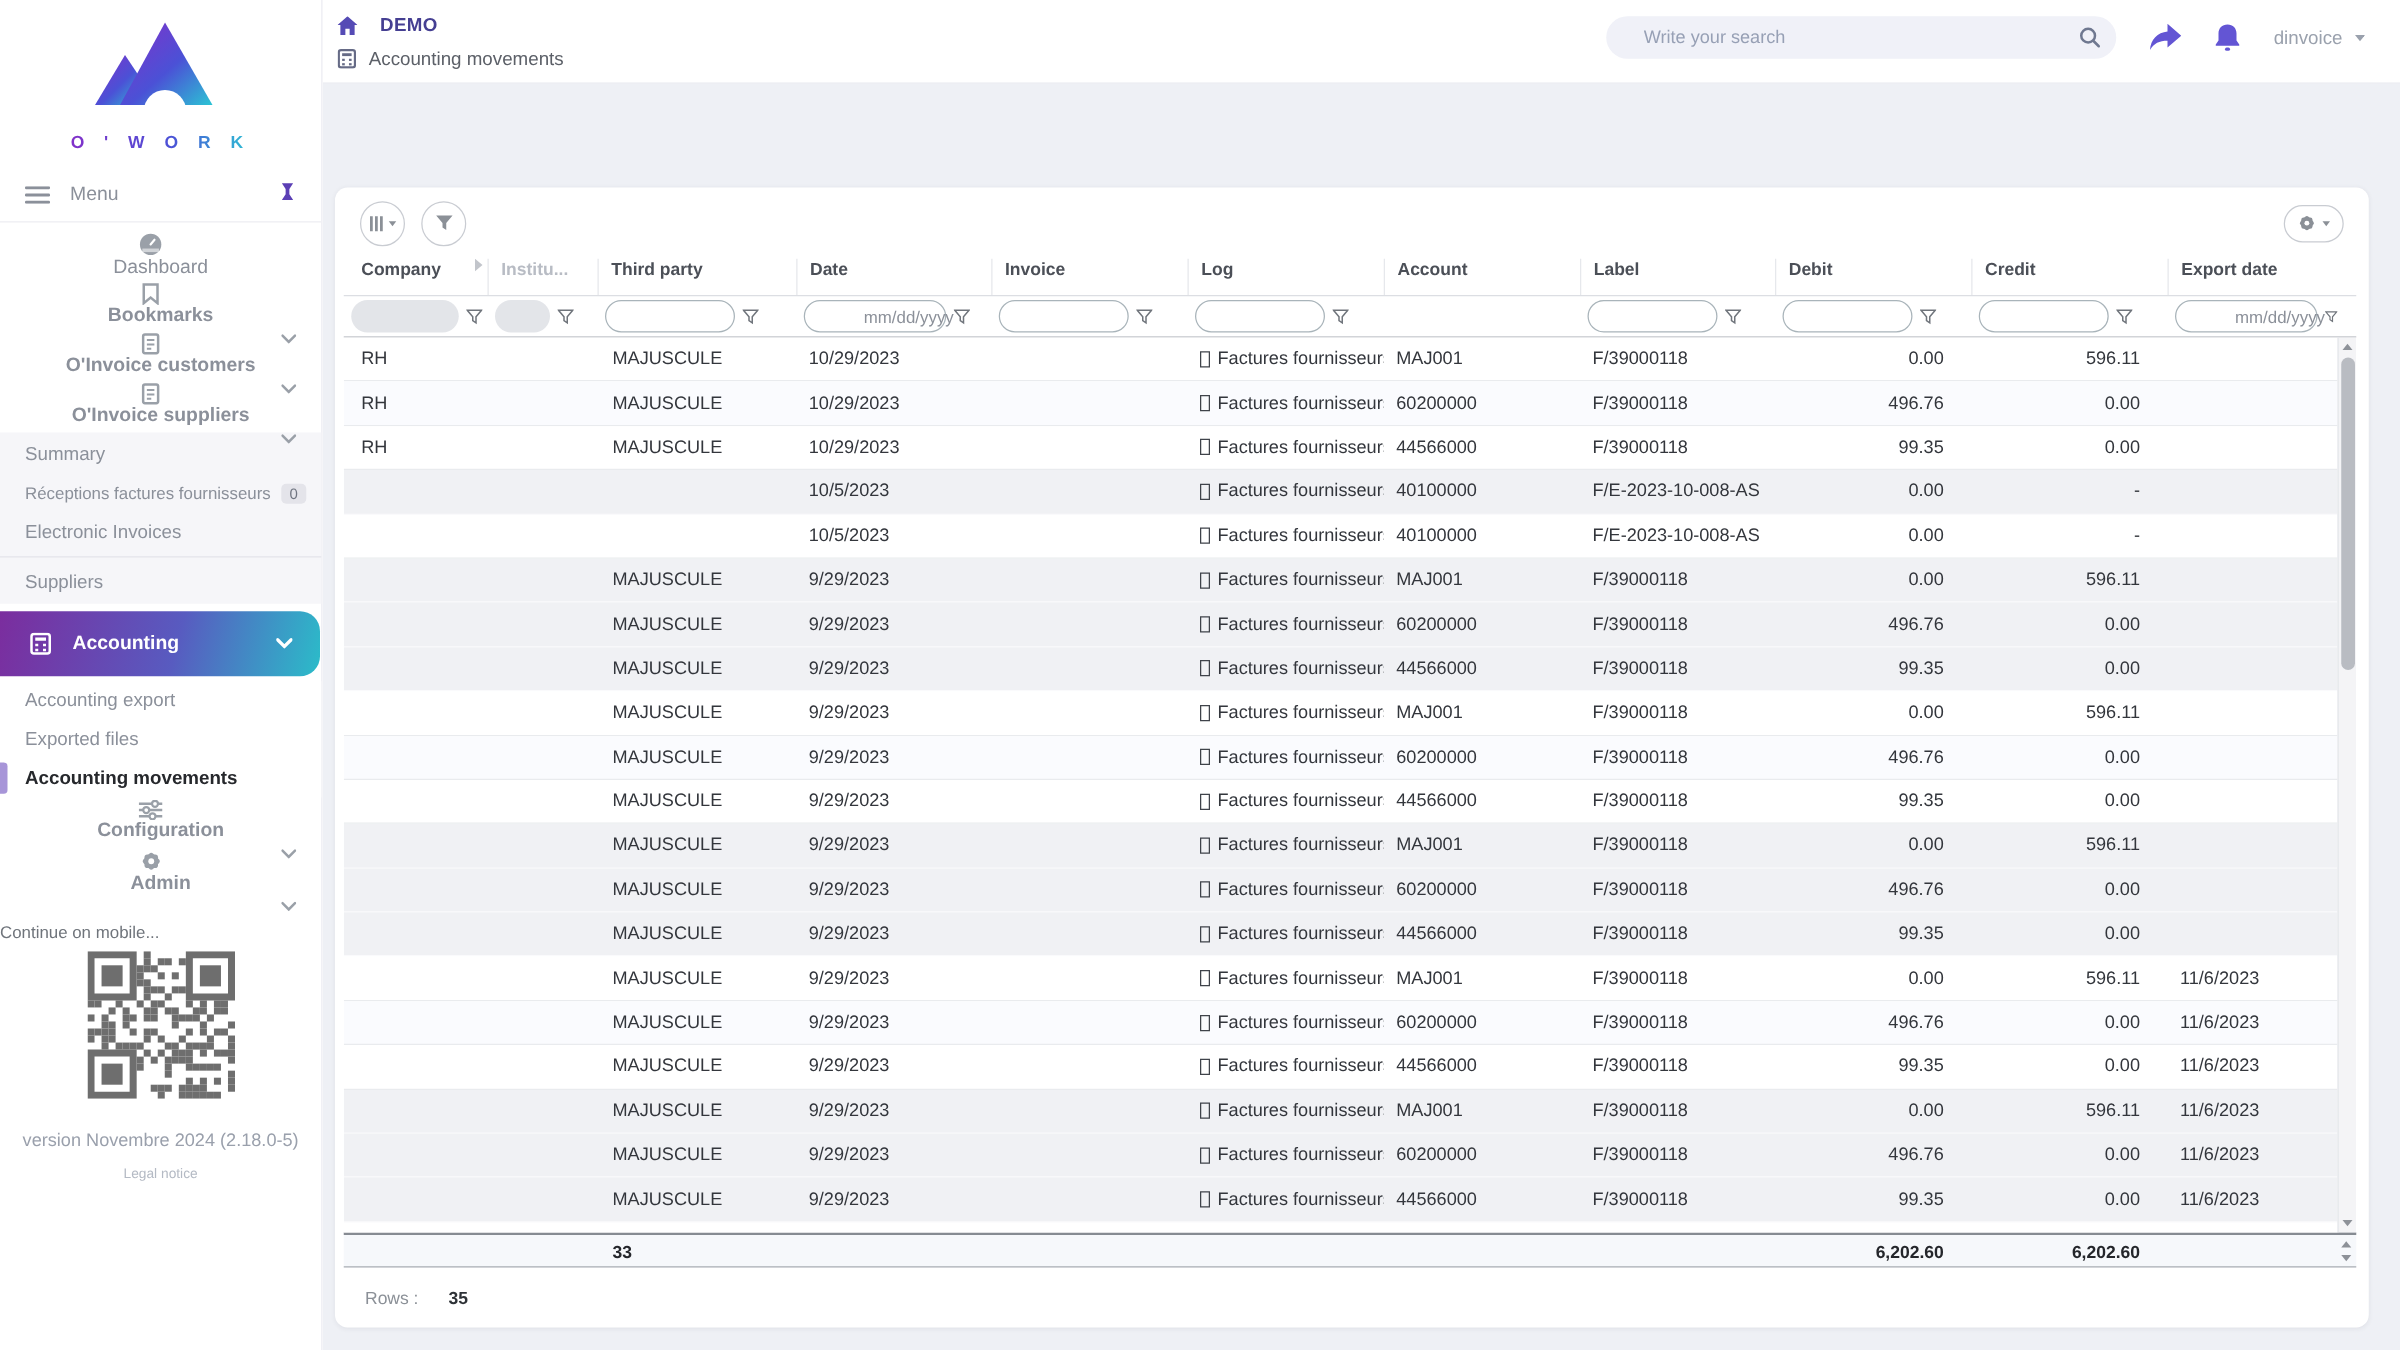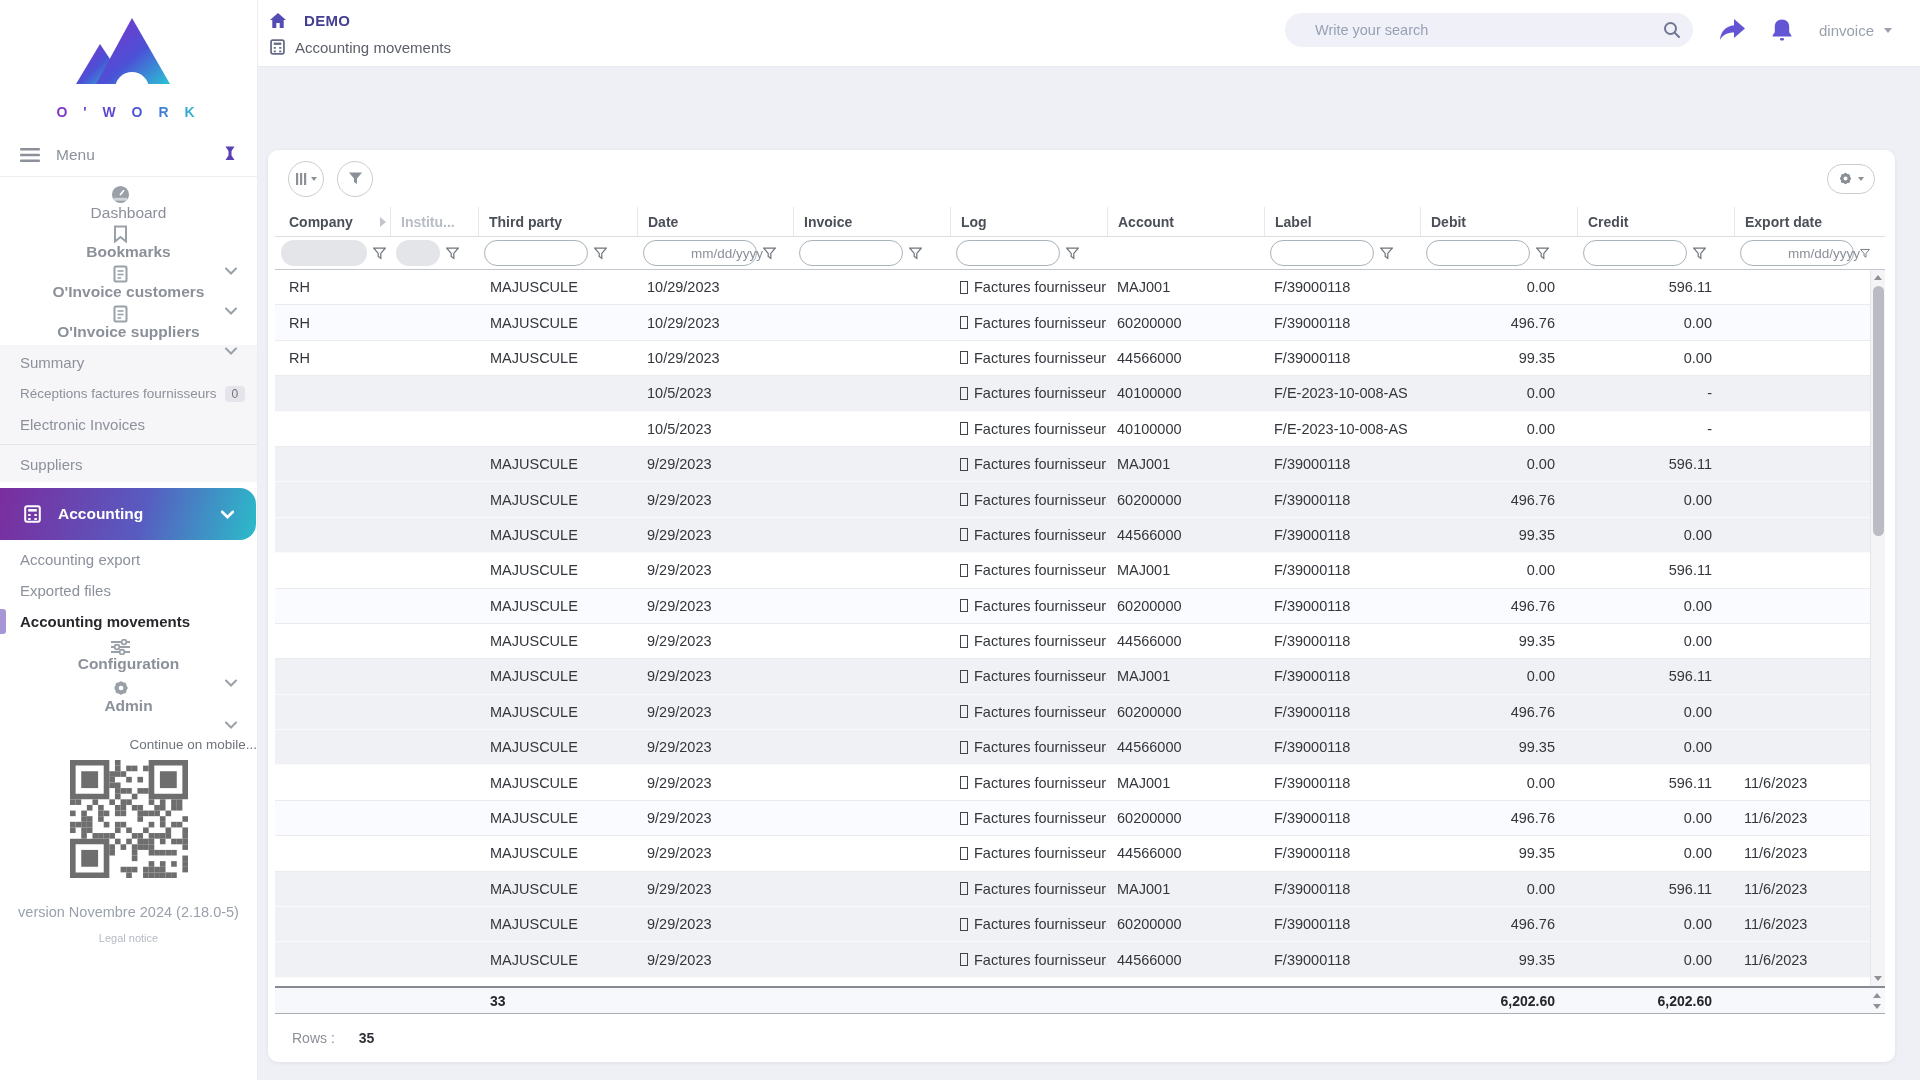--- a/index.html
+++ b/index.html
@@ -23,21 +23,21 @@
   .sub-item { display:flex; align-items:center; height:31px; padding-left:20px; font-size:15px; color:#8b909a; position:relative; }
   .sub-item .badge { margin-left:8px; background:#e4e4ea; color:#6f7480; font-size:12px; border-radius:4px; padding:1px 7px; }
   .sub-divider { border-top:1px solid #e3e4ea; margin:4px 0; }
   .acc-item { margin-top:6px; height:52px; width:256px; border-radius:0 16px 16px 0; display:flex; align-items:center; padding:0 22px; color:#fff; font-weight:700; font-size:15.5px; background:linear-gradient(105deg,#7b2d9e 0%,#585bc0 55%,#2bbcc9 100%); }
   .acc-item .ic { width:20px; margin-right:16px; display:flex; justify-content:center; }
   .acc-item .chev { margin-left:auto; }
   .acc-sub { padding:4px 0 2px; }
   .acc-sub .sub-item { background:#fff; }
   .sub-item.active { font-weight:700; color:#26282c; }
   .sub-item.active::before { content:""; position:absolute; left:0; top:3px; bottom:3px; width:6px; background:#a795d8; border-radius:0 3px 3px 0; }
-  .mobile-note { text-align:right; color:#6f747b; font-size:13.5px; margin-top:18px; }
+  .mobile-note { text-align:left; color:#6f747b; font-size:13.5px; margin-top:18px; }
   .qr-box { display:block; margin:8px auto 0; }
   .version { text-align:center; color:#9aa0ac; font-size:14.5px; margin-top:26px; }
   .legal { text-align:center; color:#b4bac4; font-size:11px; margin-top:12px; }
 
   
   .topbar { position:fixed; left:258px; top:0; right:0; height:67px; background:#fff; border-bottom:1px solid #e7e9f0; display:flex; align-items:flex-start; z-index:4; }
   .crumbs { padding:8px 0 0 12px; }
   .crumb-line { display:flex; align-items:center; gap:18px; height:24px; }
   .crumb-home { font-size:15px; font-weight:bold; color:#453f92; letter-spacing:.3px; }
   .title-line { display:flex; align-items:center; gap:10px; height:26px; margin-top:2px; }
@@ -51,21 +51,21 @@
 
   
   :root { --cols:115px 88px 159px 156px 157px 157px 157px 156px 157px 157px 136px; }
   .card { position:fixed; left:268px; top:150px; width:1627px; height:912px; background:#fff; border-radius:10px; box-shadow:0 1px 4px rgba(40,40,60,.07); z-index:3; }
   .toolbar { height:57px; display:flex; align-items:center; padding:0 20px; gap:13px; }
   .circle-btn { width:36px; height:36px; border-radius:50%; border:1px solid #c9ccd2; background:#fff; display:flex; align-items:center; justify-content:center; gap:2px; }
   .settings-btn { margin-left:auto; width:48px; height:30px; border-radius:15px; border:1px solid #c9ccd2; background:#fff; display:flex; align-items:center; justify-content:center; gap:5px; }
   .caret-sm { width:0; height:0; border-left:3.5px solid transparent; border-right:3.5px solid transparent; border-top:4px solid #8b9097; }
   .grid { margin-left:7px; width:1610px; }
   .gh { display:grid; grid-template-columns:var(--cols); height:30px; border-bottom:1px solid #dcdee3; }
-  .hcell { display:flex; align-items:center; padding-left:10px; font-size:14px; font-weight:700; color:#4b4f57; border-left:1px solid #e6e8ec; overflow:hidden; white-space:nowrap; }
+  .hcell { display:flex; align-items:flex-start; padding-left:10px; font-size:14px; font-weight:700; color:#4b4f57; border-left:1px solid #e6e8ec; overflow:hidden; white-space:nowrap; }
   .hcell:first-child { border-left:none; padding-left:14px; }
   .hcell.muted { color:#b8bcc4; }
   .sort-tri { width:0; height:0; border-top:5px solid transparent; border-bottom:5px solid transparent; border-left:6px solid #c2c5cb; margin-left:auto; margin-right:4px; }
   .gf { display:grid; grid-template-columns:var(--cols); height:33px; align-items:center; border-bottom:1px solid #c3c6cc; }
   .fcell { display:flex; align-items:center; gap:6px; padding-left:6px; overflow:visible; }
   .flt { height:26px; width:104px; border:1px solid #a9b4ba; border-radius:13px; outline:none; padding:0 10px; font-size:13px; color:#333; background:#fff; font-family:inherit; }
   .dis { height:26px; width:86px; border-radius:13px; background:#e3e5e9; }
   .dis.sm { width:44px; }
   .date-pill { height:26px; width:114px; border:1px solid #a9b4ba; border-radius:13px; display:flex; align-items:center; padding:0 8px; gap:6px; color:#8b9099; font-size:13.5px; flex:none; }
   .date-pill span { flex:1;margin-left:39px; }

